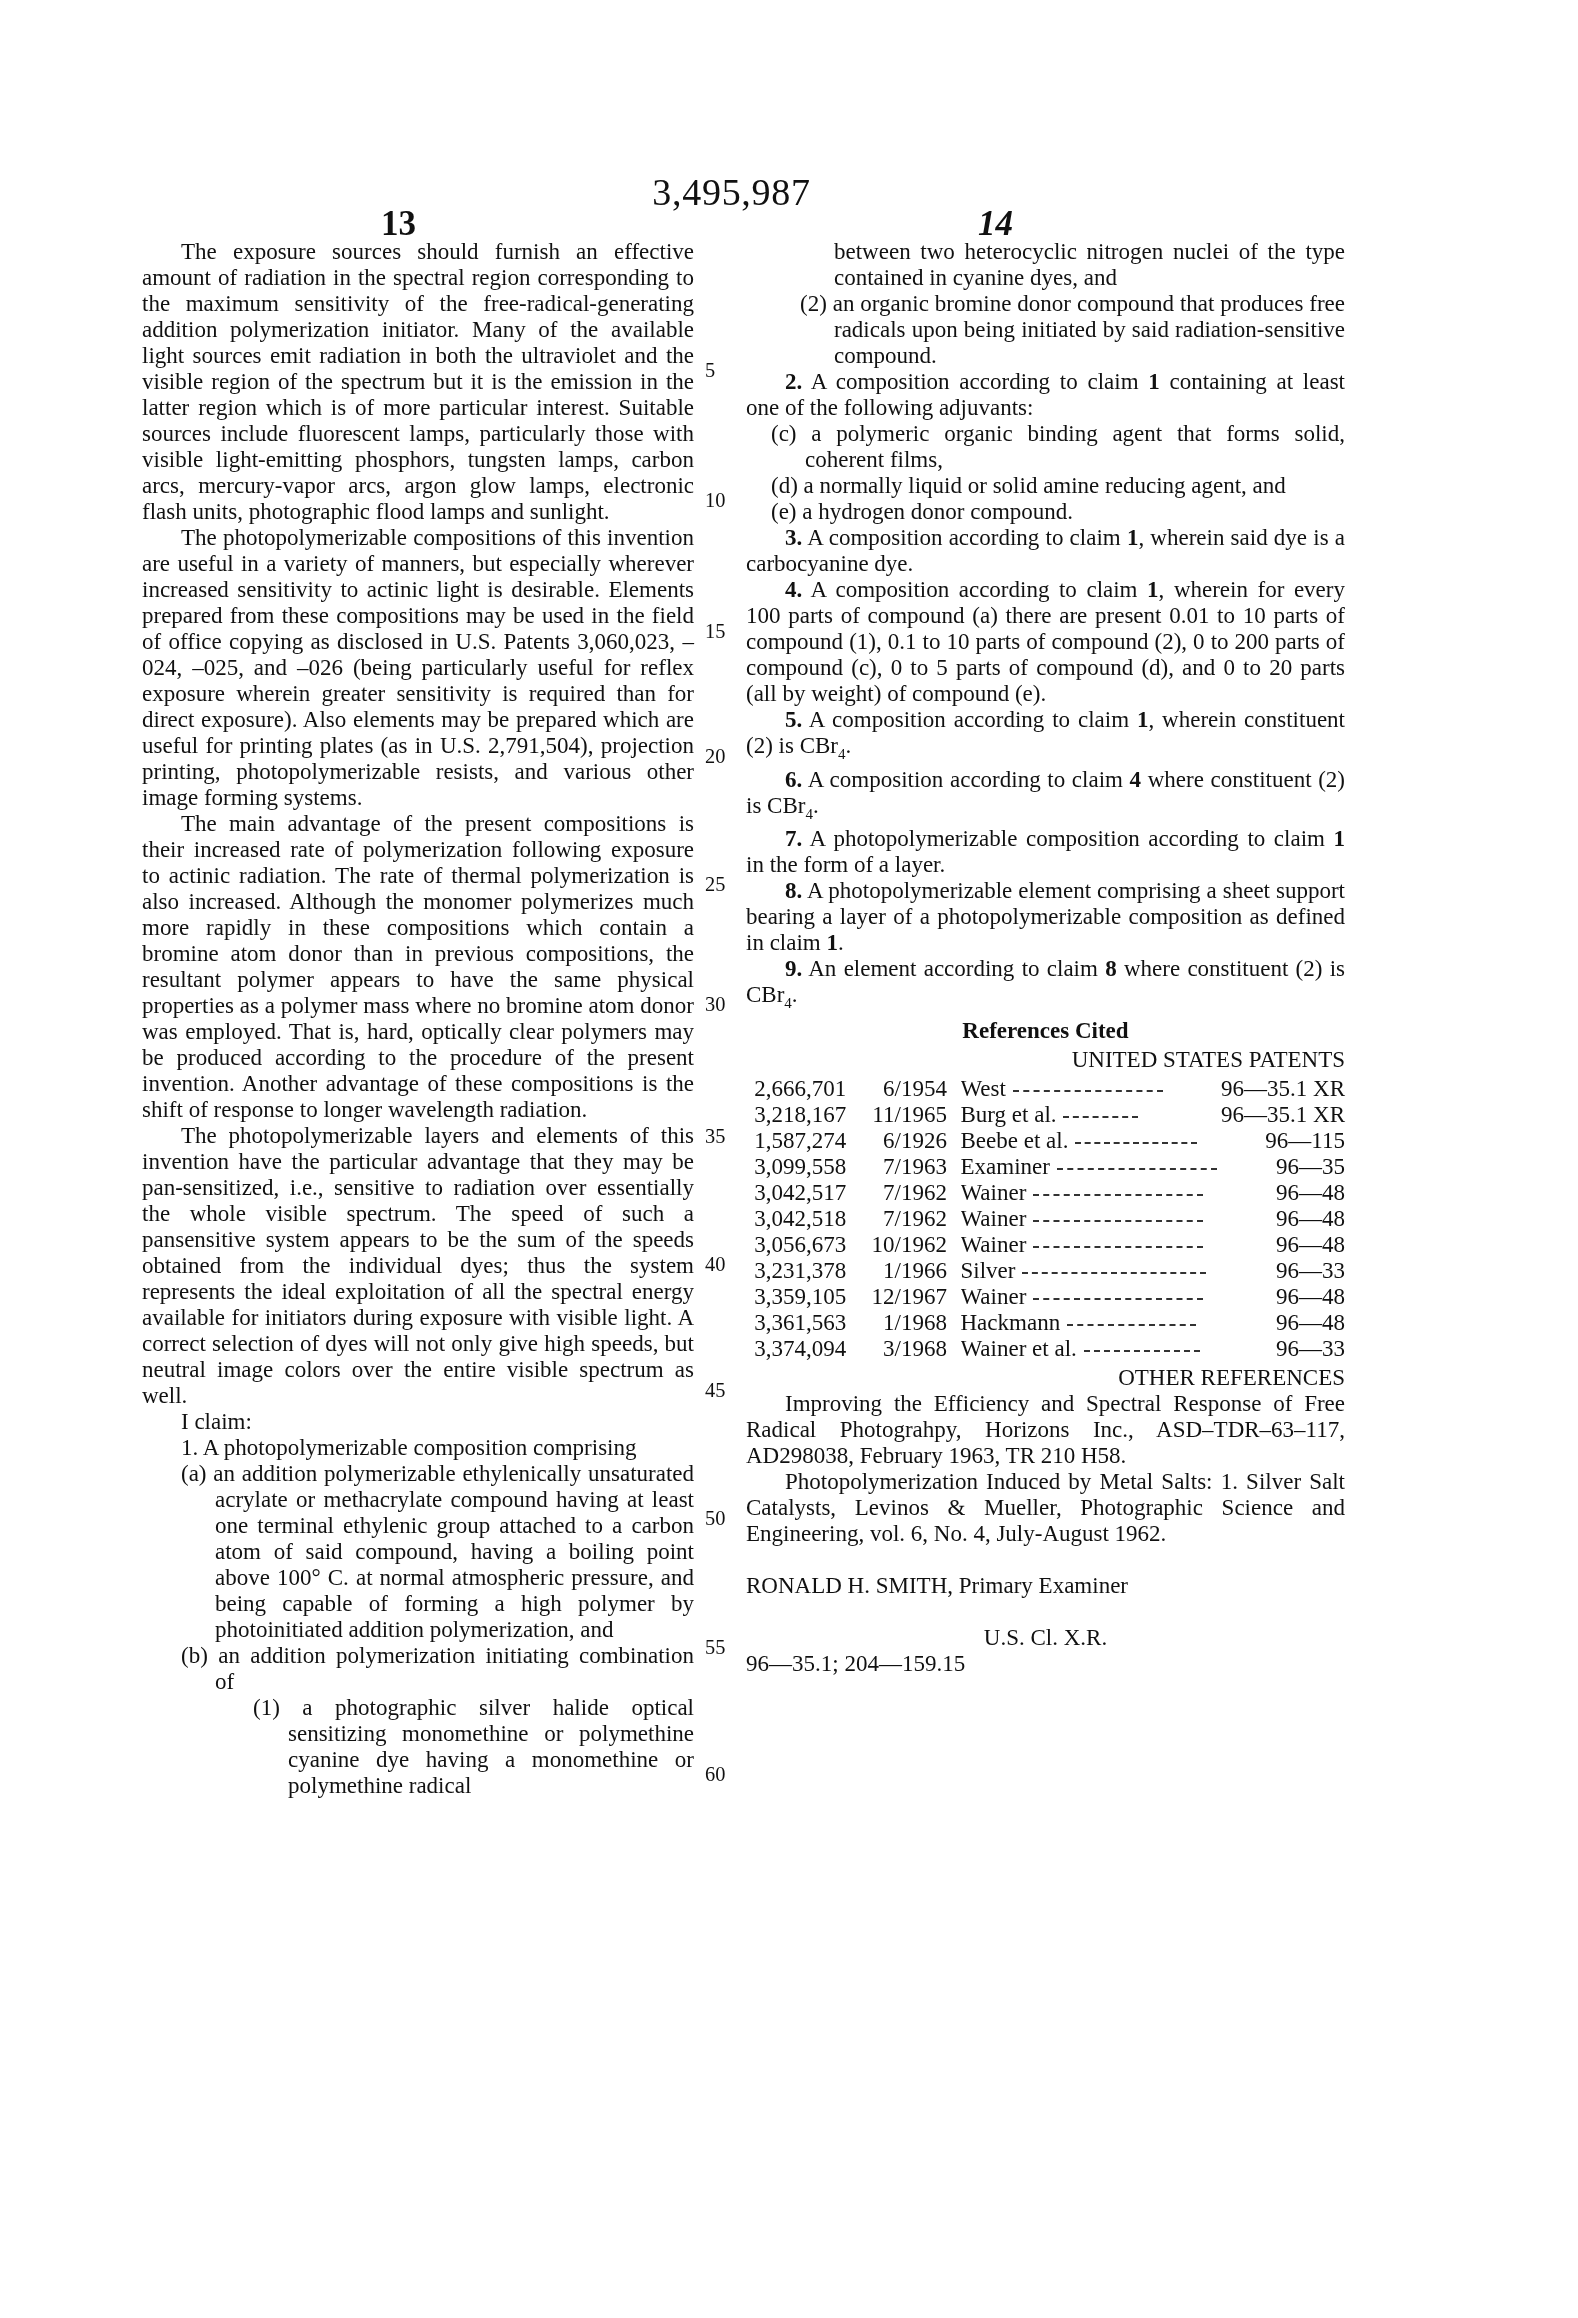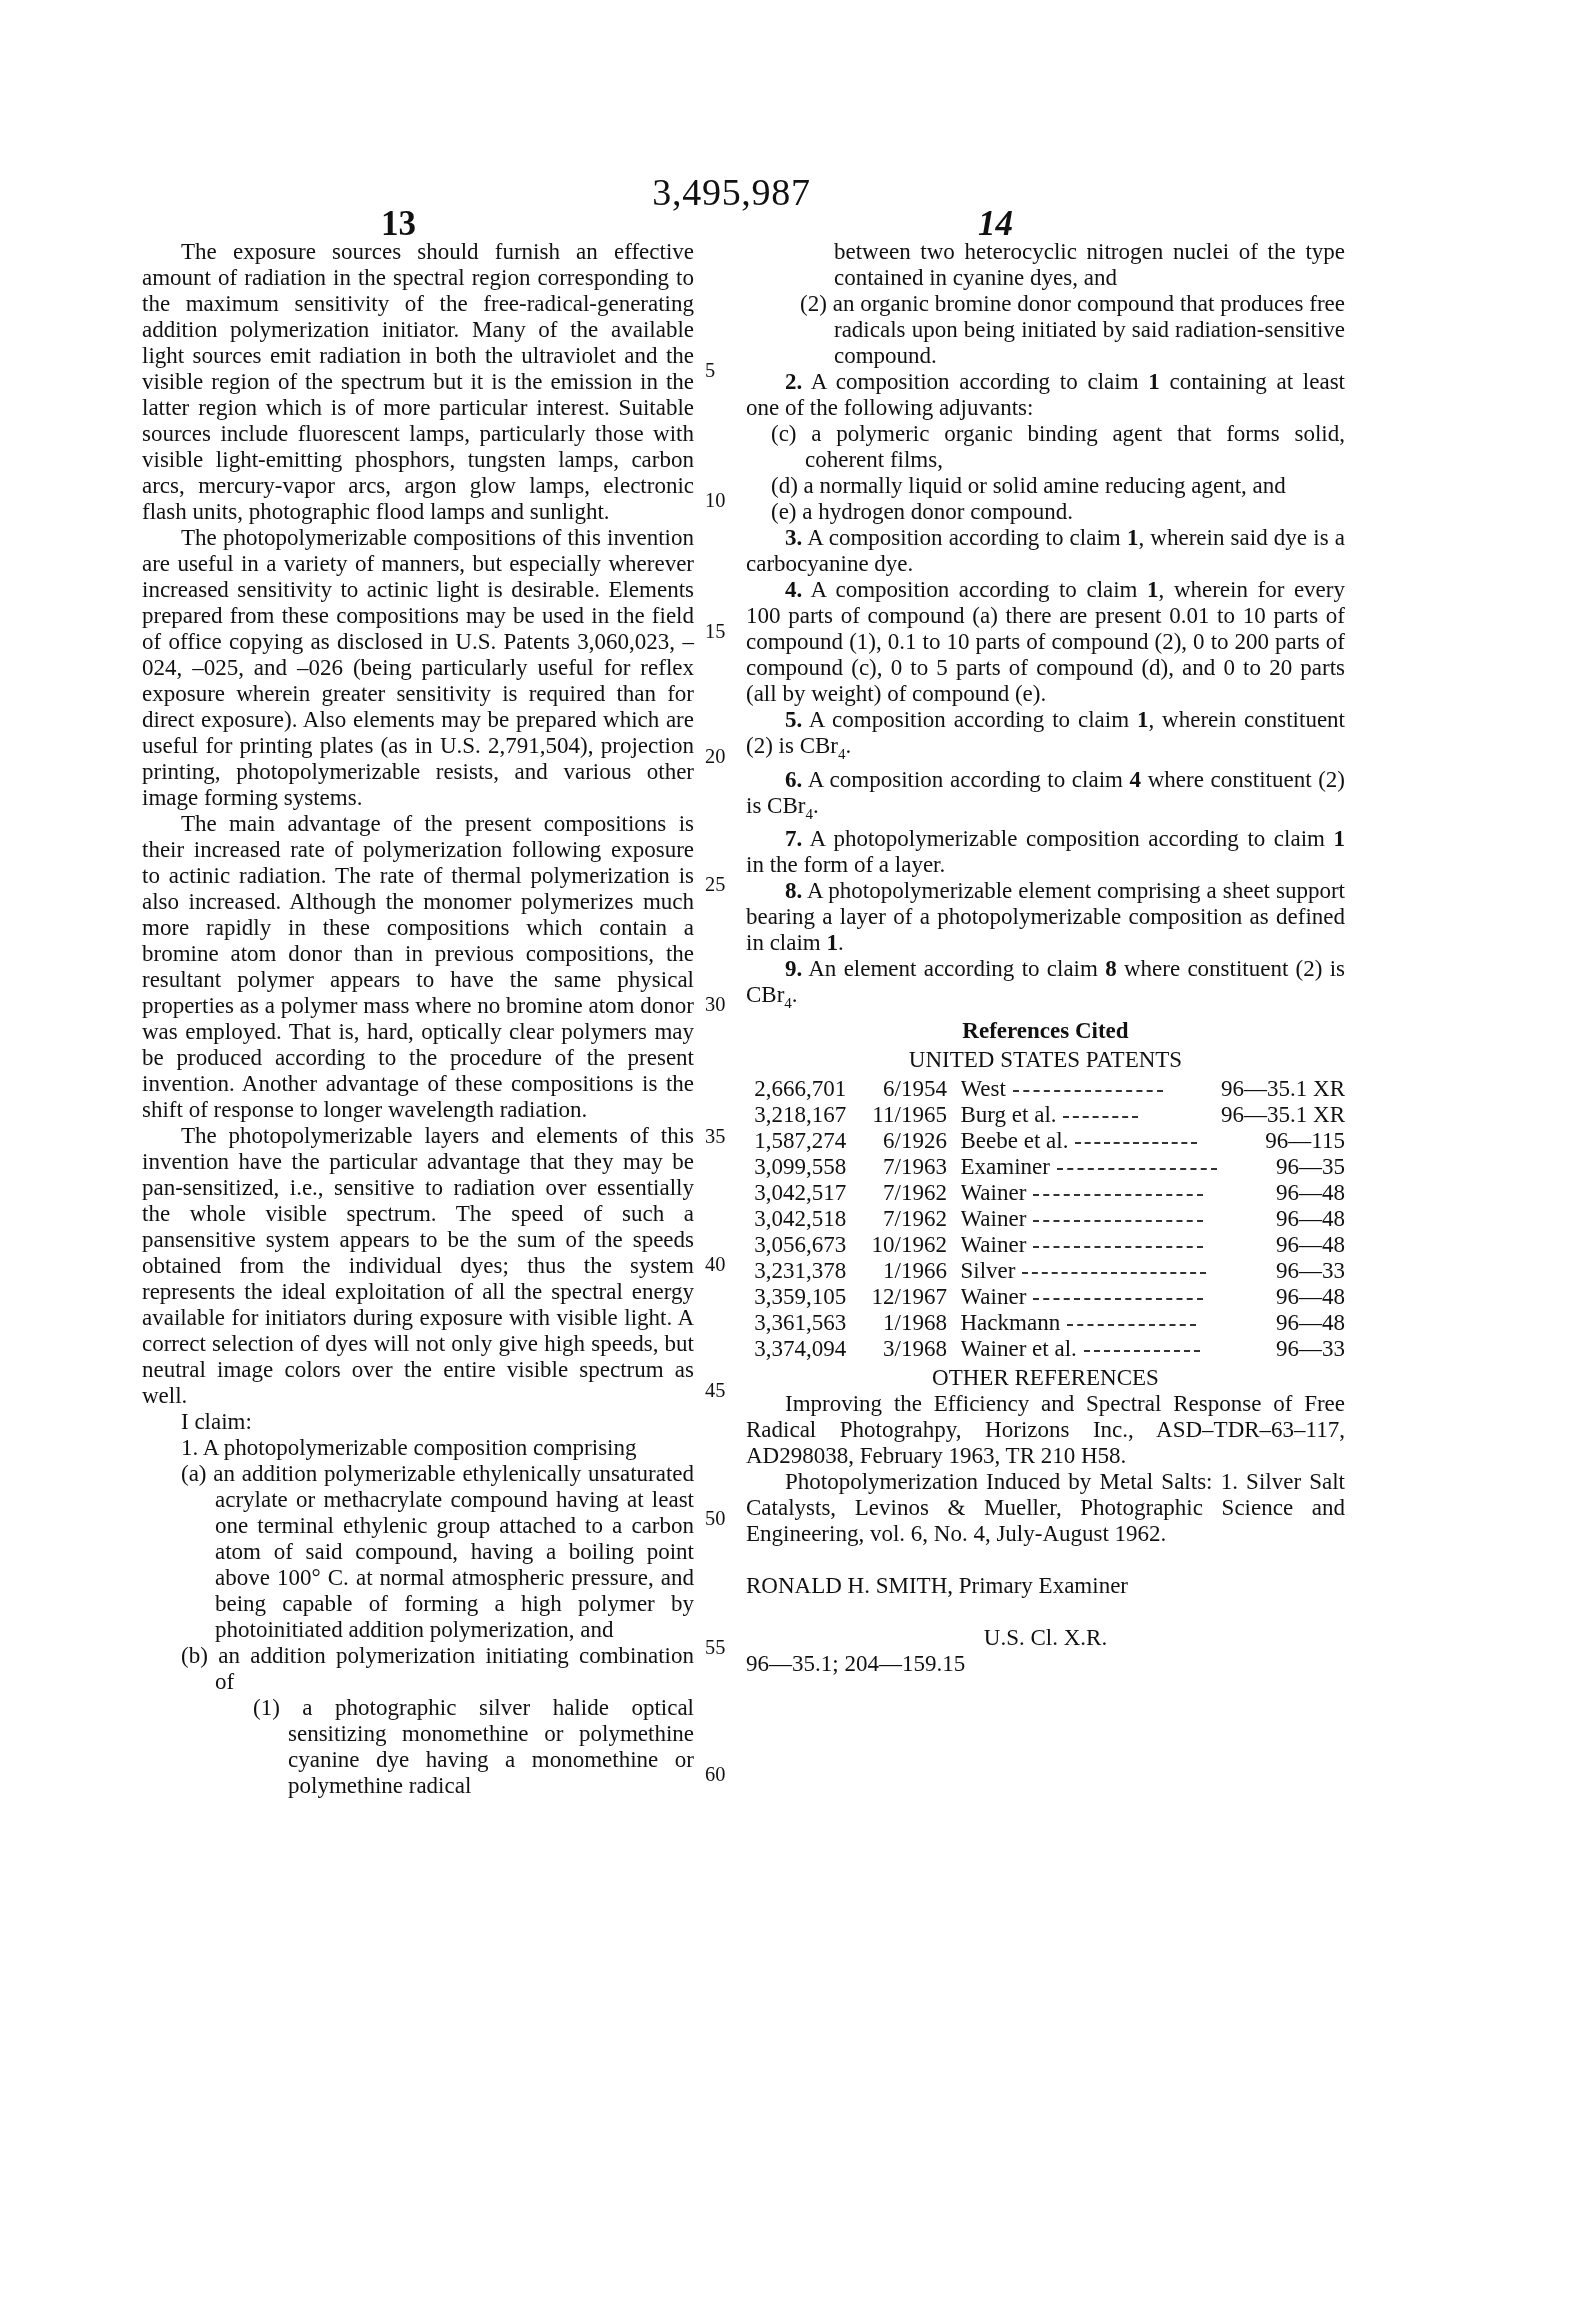--- a/index.html
+++ b/index.html
@@ -15,21 +15,21 @@
   .col.right { left:746px; width:599px; }
   .col p { margin:0; }
   .ind { text-indent:39px; }
   .hang2 { padding-left:75px; text-indent:-35px; }
   .hang3 { padding-left:116px; text-indent:-42px; }
   .lnums { position:absolute; left:705px; top:239px; width:34px; font-size:20.4px; }
   .lnums span { position:absolute; left:0; }
   .center { text-align:center; }
   .bold { font-weight:bold; }
   .refs-h { text-align:center; font-weight:bold; margin-top:2.7px !important; }
-  .refs-sub { text-align:center; margin-top:2.7px !important; }
+  .refs-sub { text-align:right; margin-top:2.7px !important; }
   table.refs { border-collapse:collapse; width:100%; font-size:23px; line-height:26px; margin-top:2.7px; }
   table.refs td { padding:0; white-space:nowrap;margin-top:16px; }
   td.num { width:102px; padding-left:8.2px !important; }
   td.date { width:95px; text-align:right; padding-right:13.6px !important; }
   td.name { overflow:hidden; }
   td.cls { width:129px; text-align:right; }
   .dots { display:inline-block; border-bottom:2px dashed #333; vertical-align:middle; margin-left:6.8px; }
   sub { font-size:15px; }
   .spacer { height:26px; }
 </style>

